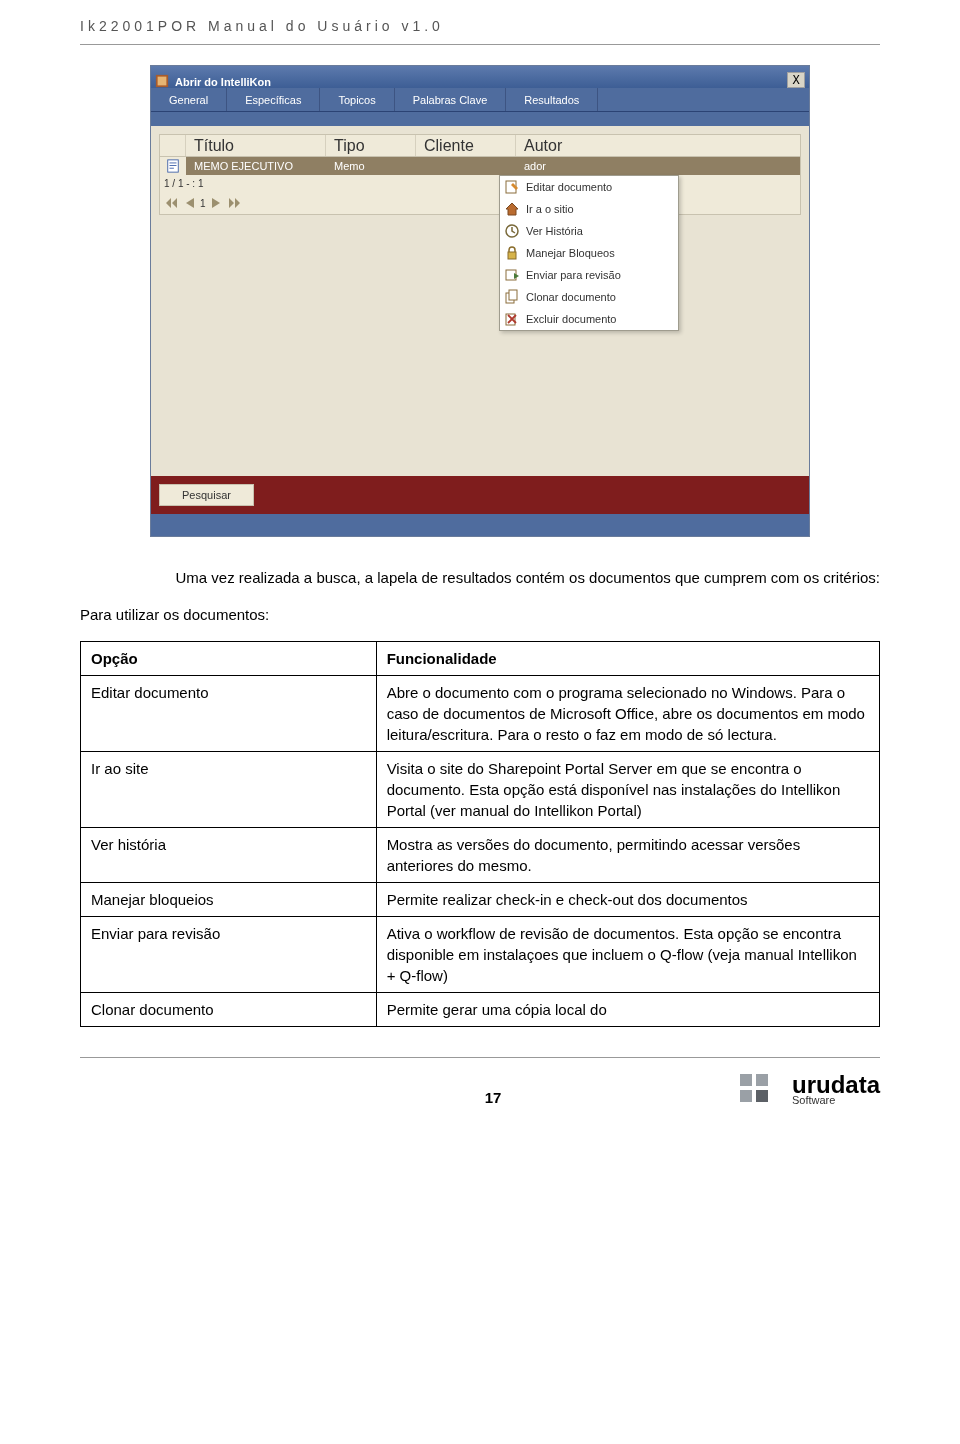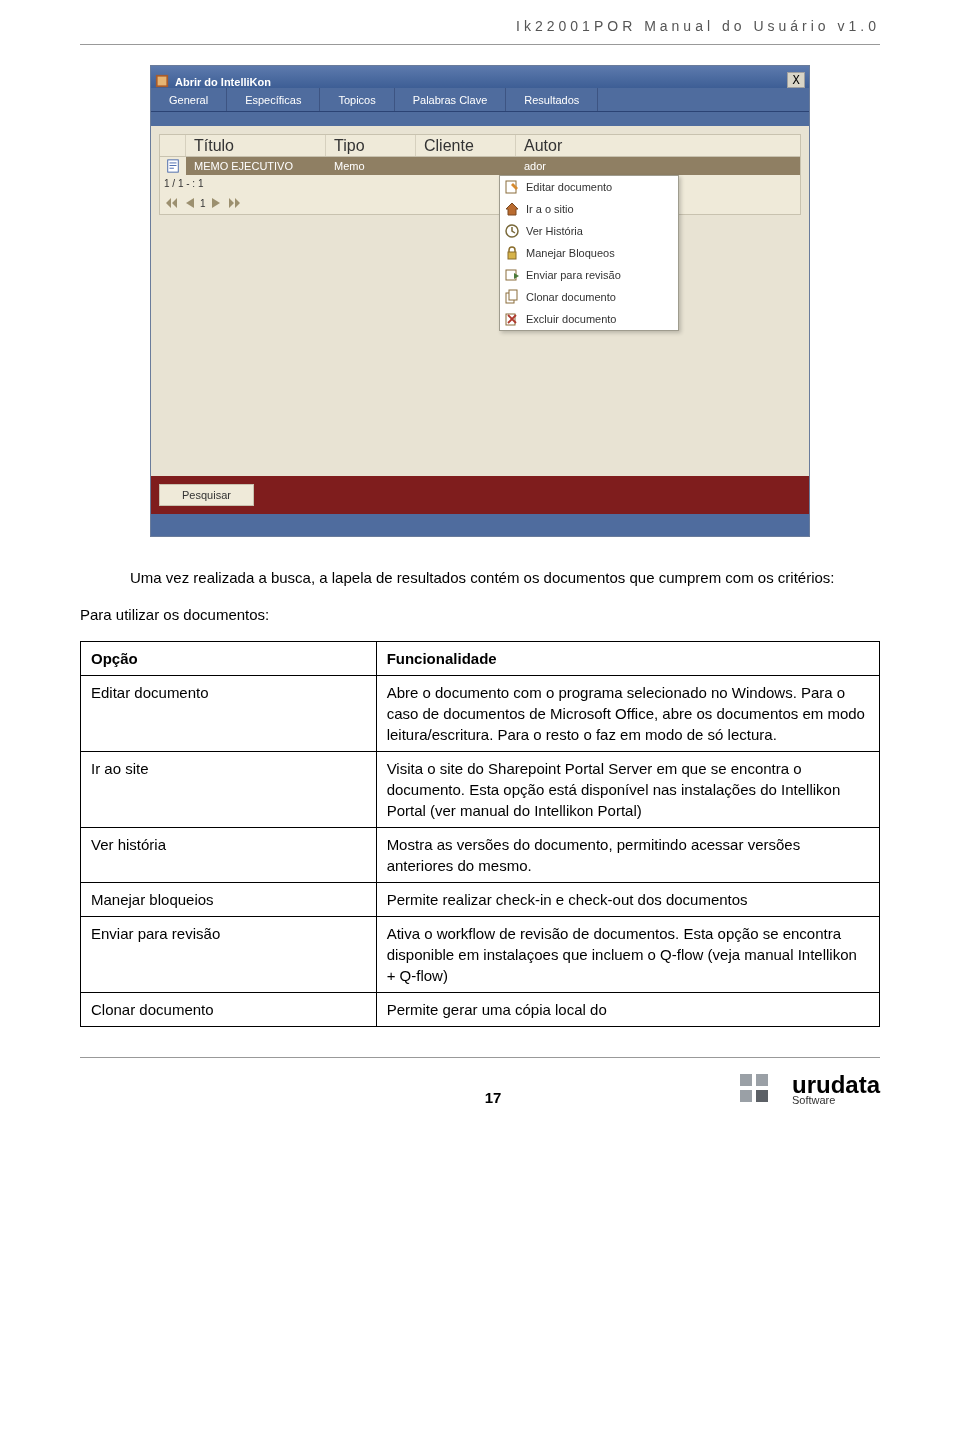--- a/index.html
+++ b/index.html
@@ -8,21 +8,21 @@
     font-family: Arial, Helvetica, sans-serif;
     font-size: 14px;
     color: #000;
     background: #fff;
     width: 960px;
   }
   .page {
     padding: 0 80px 40px 80px;
   }
   .header-text {
-    text-align: right;
+    text-align: left;
     letter-spacing: 4px;
     color: #555;
     font-size: 14px;
     padding: 18px 0 10px 0;
   }
   .top-hr {
     border: none;
     border-top: 1px solid #999;
     margin: 0 0 20px 0;
   }
@@ -381,21 +381,21 @@
 
     </div>
 
     <div class="search-area">
       <button class="search-btn">Pesquisar</button>
     </div>
     <div class="bottom-bar"></div>
   </div>
 
   <div class="body-text">
-    <p class="indent" style="text-indent:-50px; margin-left:50px;">
+    <p class="indent" style="text-indent:-50px; margin-left:50px;text-align:right;">
       <span style="padding-left:50px;">Uma vez realizada a busca, a lapela de resultados contém os documentos que cumprem com os critérios:</span>
     </p>
     <p class="indent">Para utilizar os documentos:</p>
 
     <table class="opt">
       <tbody>
           <tr>
         <th class="col1">Opção</th>
         <th>Funcionalidade</th>
       </tr>

